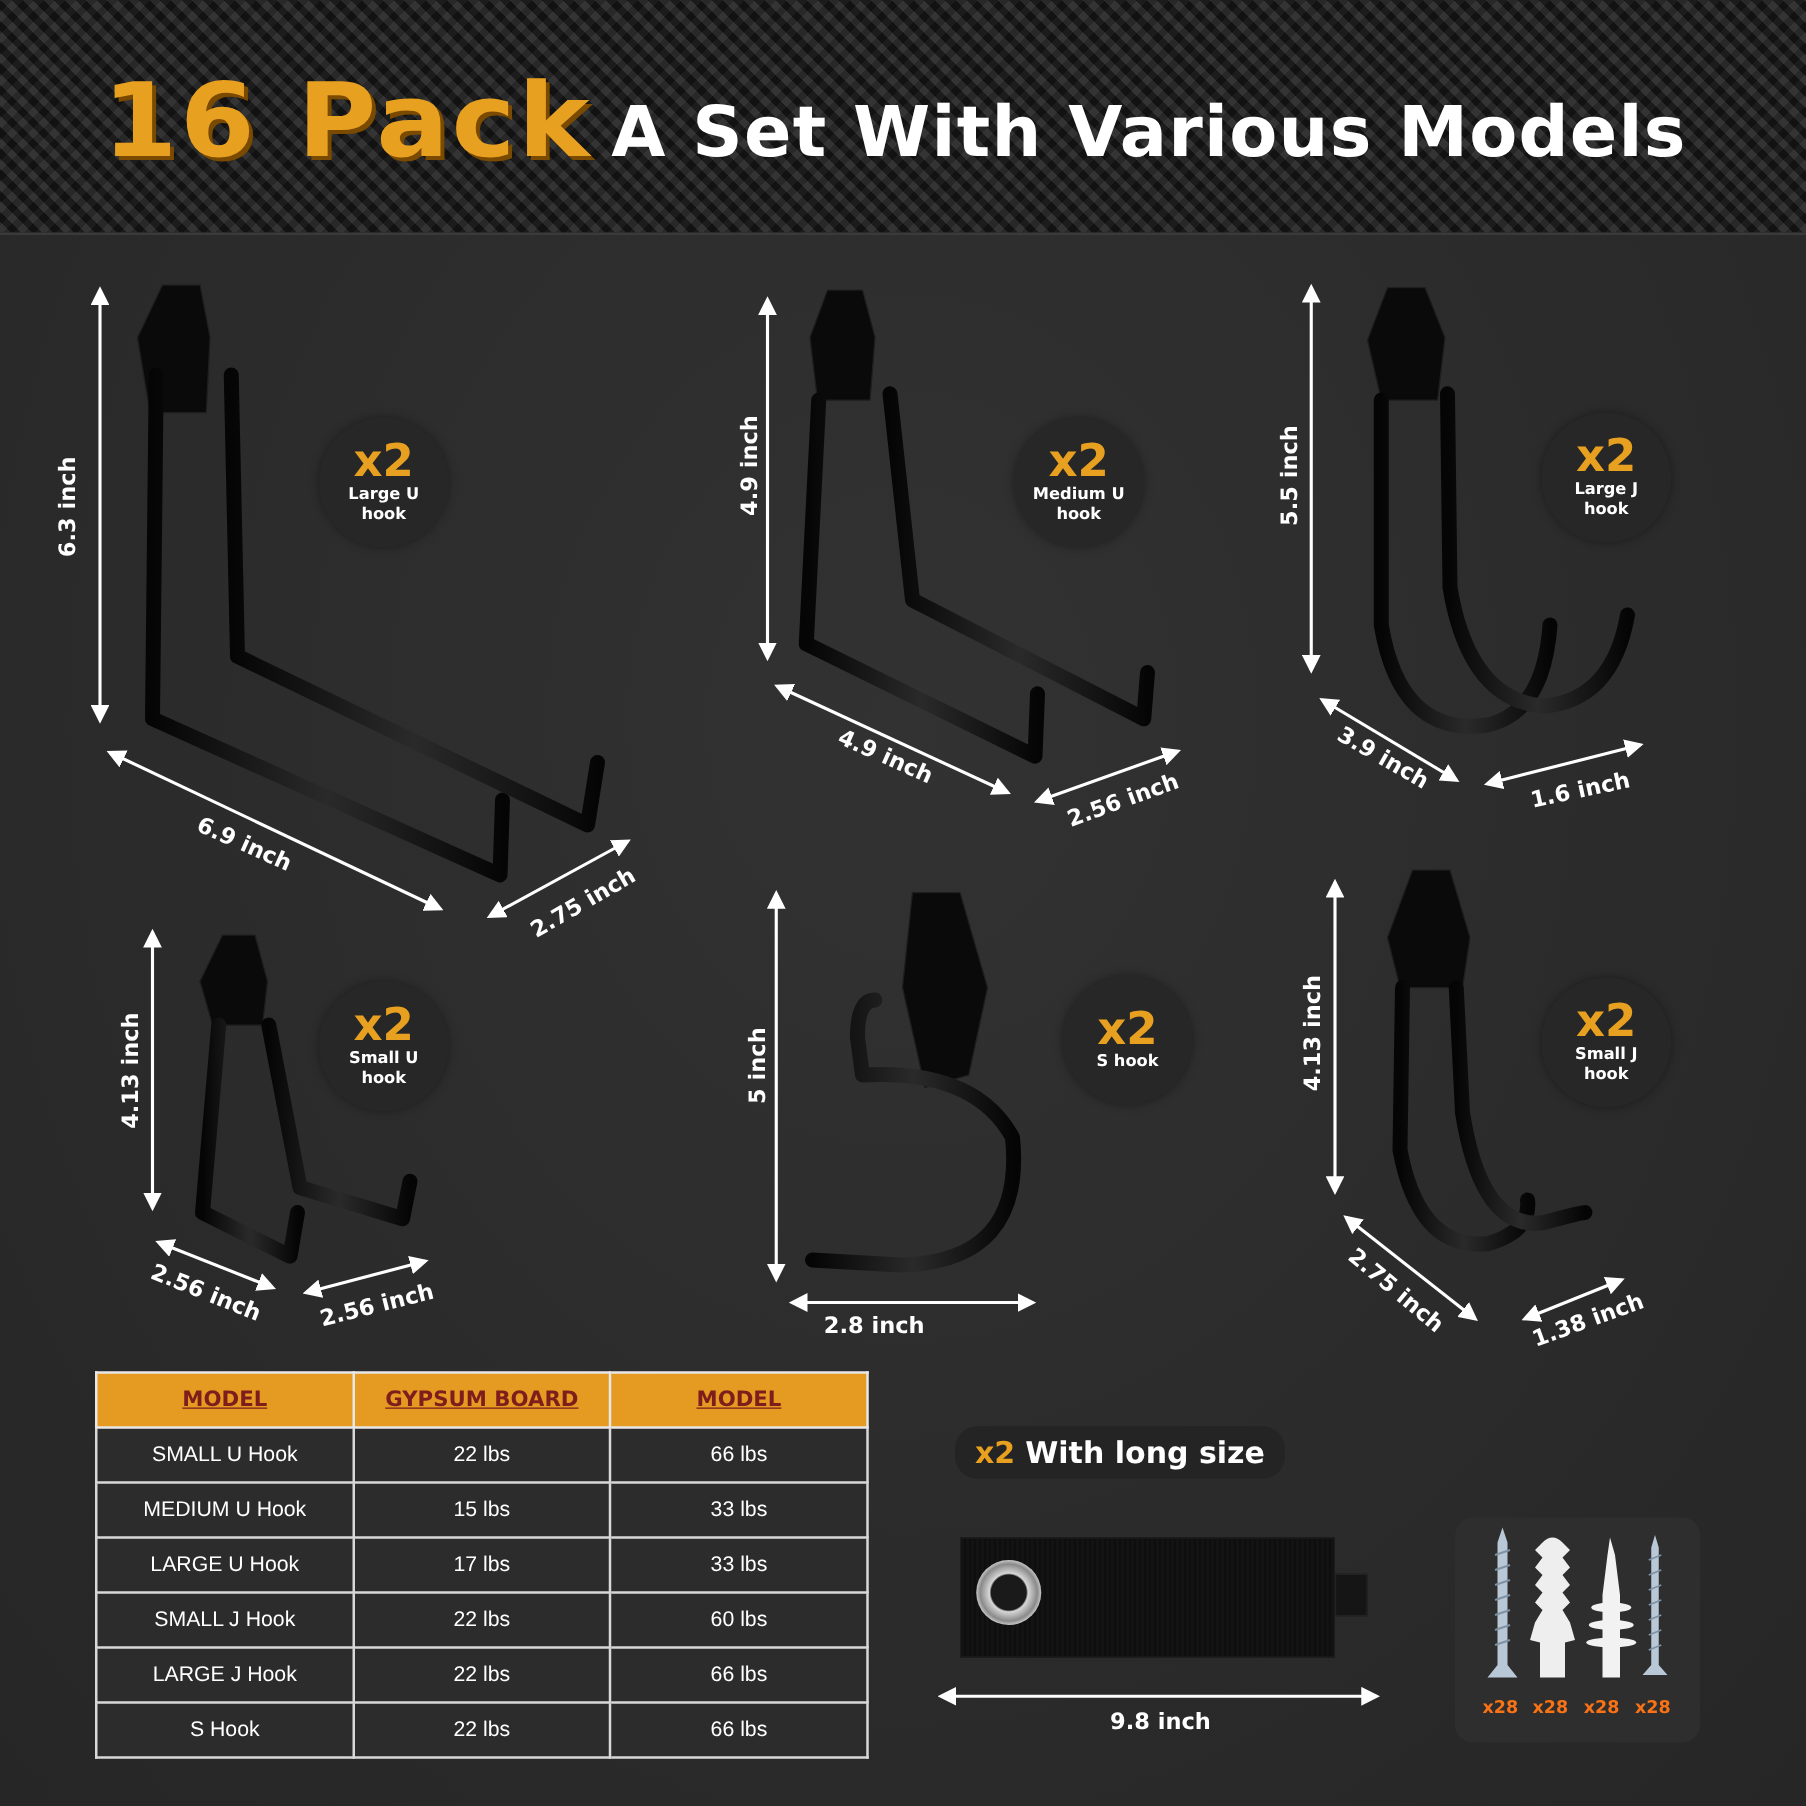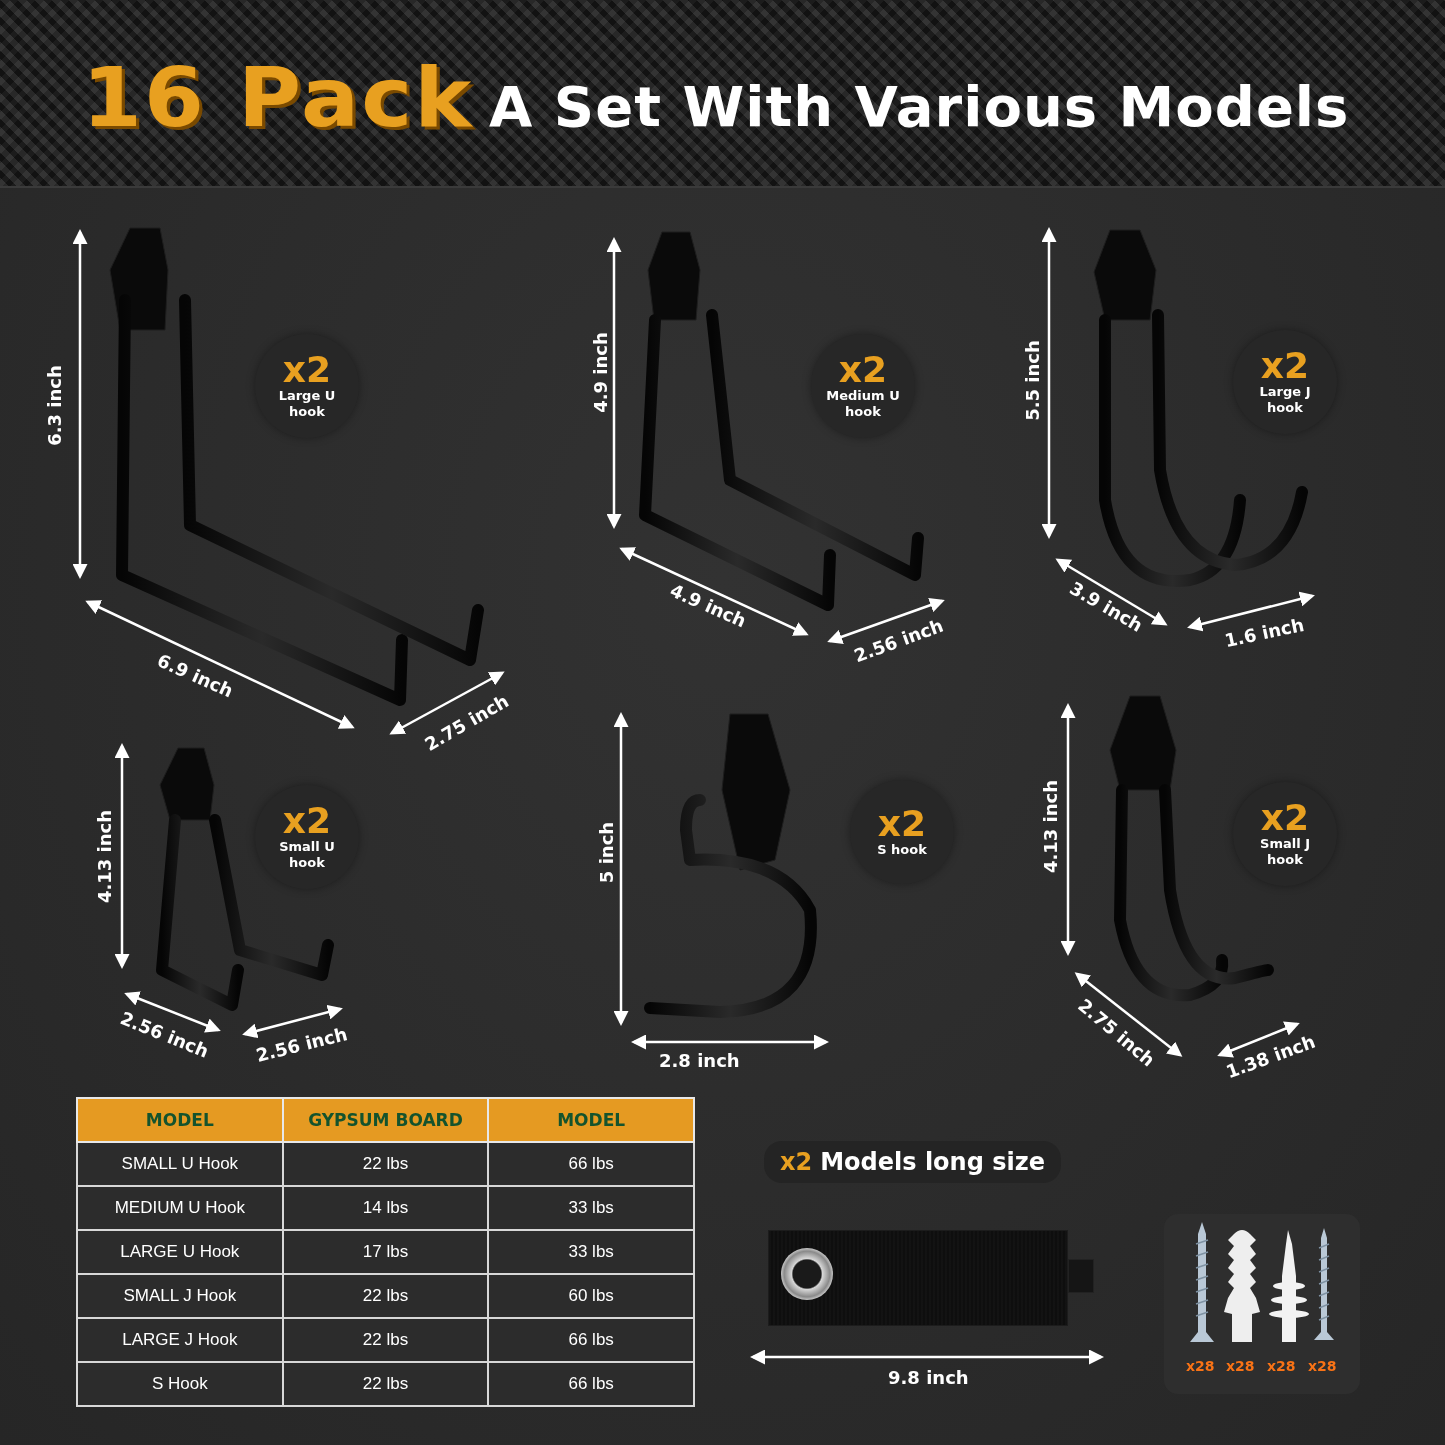--- a/index.html
+++ b/index.html
@@ -48,23 +48,24 @@
     position: absolute; color: #fff; font-weight: bold; font-size: 18px;
     font-family: "DejaVu Sans", sans-serif; white-space: nowrap;
   }
   svg { position: absolute; overflow: visible; }
   
   .spec-table {
     position: absolute; left: 76px; top: 1097px; width: 619px; height: 308px;
     border-collapse: collapse; table-layout: fixed;
   }
   .spec-table th {
-    background: #e59a22; color: #14532d; font-weight: bold;
+    background: #e59a22; color: #7f1d1d; font-weight: bold;
     font-family: "DejaVu Sans", sans-serif; font-size: 17px; height: 44px;
     border: 2px solid #e8e8e8;
+    text-decoration: underline;
   }
   .spec-table td {
     background: #2c2c2c; color: #fff; font-size: 17px; text-align: center;
     border: 2px solid #d8d8d8; height: 44px;
   }
   .strap-label {
     position: absolute; left: 764px; top: 1141px; height: 42px; padding: 0 16px;
     border-radius: 18px; background: #242424; display: flex; align-items: center;
     font-family: "DejaVu Sans", sans-serif; font-weight: bold; font-size: 24px;
   }
@@ -227,21 +228,21 @@
       </tr>
     </thead>
     <tbody>
       <tr>
         <td>SMALL U Hook</td>
         <td>22 lbs</td>
         <td>66 lbs</td>
       </tr>
       <tr>
         <td>MEDIUM U Hook</td>
-        <td>14 lbs</td>
+        <td>15 lbs</td>
         <td>33 lbs</td>
       </tr>
       <tr>
         <td>LARGE U Hook</td>
         <td>17 lbs</td>
         <td>33 lbs</td>
       </tr>
       <tr>
         <td>SMALL J Hook</td>
         <td>22 lbs</td>
@@ -255,21 +256,21 @@
       <tr>
         <td>S Hook</td>
         <td>22 lbs</td>
         <td>66 lbs</td>
       </tr>
     </tbody>
   </table>
 
   <div class="strap-label">
     <span class="q">x2</span>
-    <span>Models long size</span>
+    <span>With long size</span>
   </div>
   <div class="strap"></div>
   <div class="strap-tab"></div>
   <div class="grommet"></div>
   <span class="dim" style="left:888px;top:1367px">9.8 inch</span>
 
   <div class="hardware">
     <svg width="196" height="180" style="left:0;top:0">
       <g>
         <path d="M38,8 L42,20 L42,118 L50,128 L26,128 L34,118 L34,20 Z" fill="#b9c8d6"></path>

